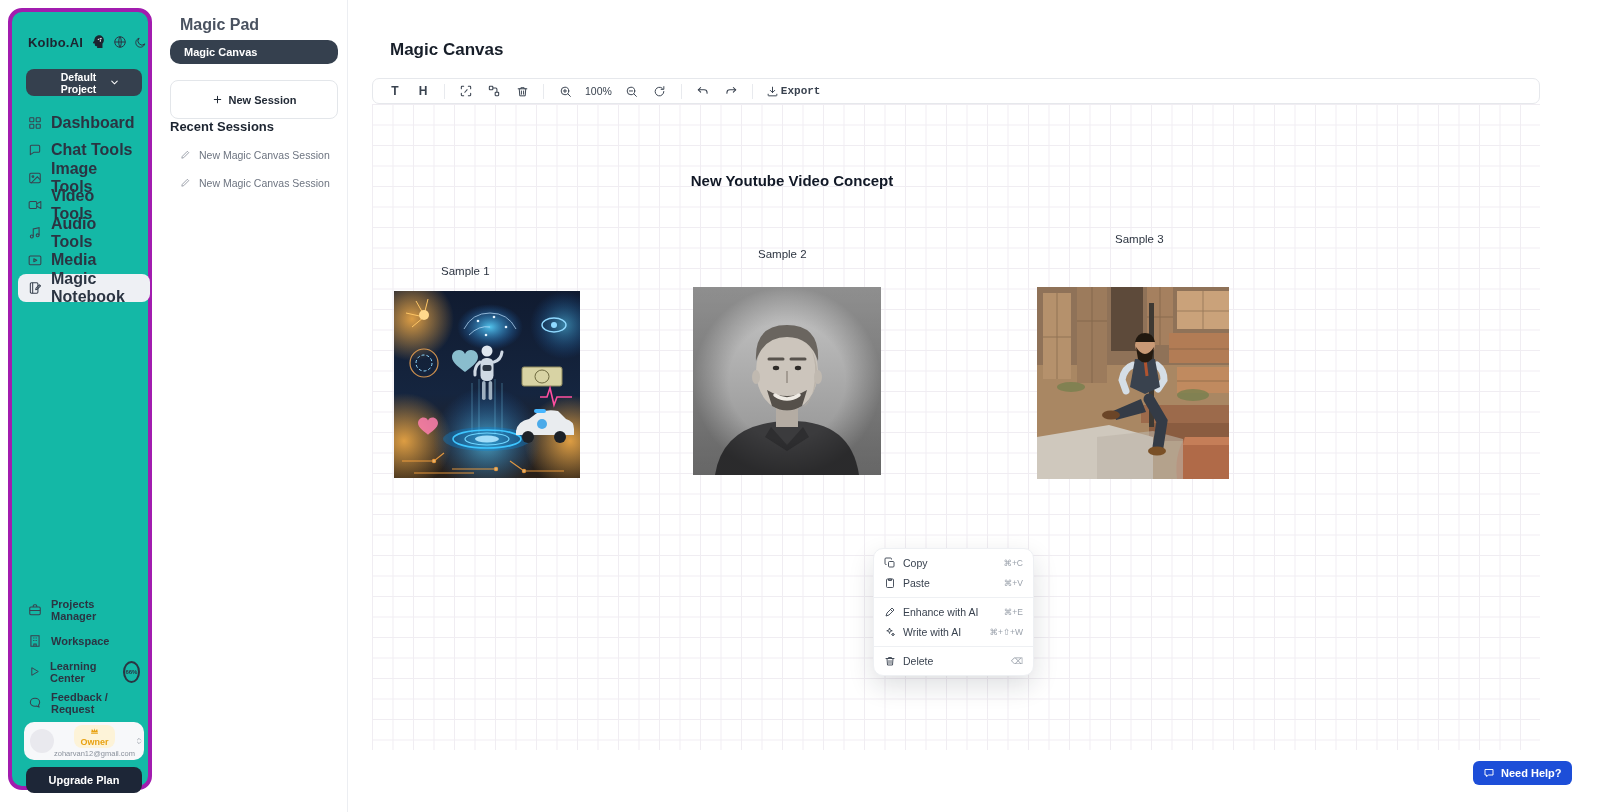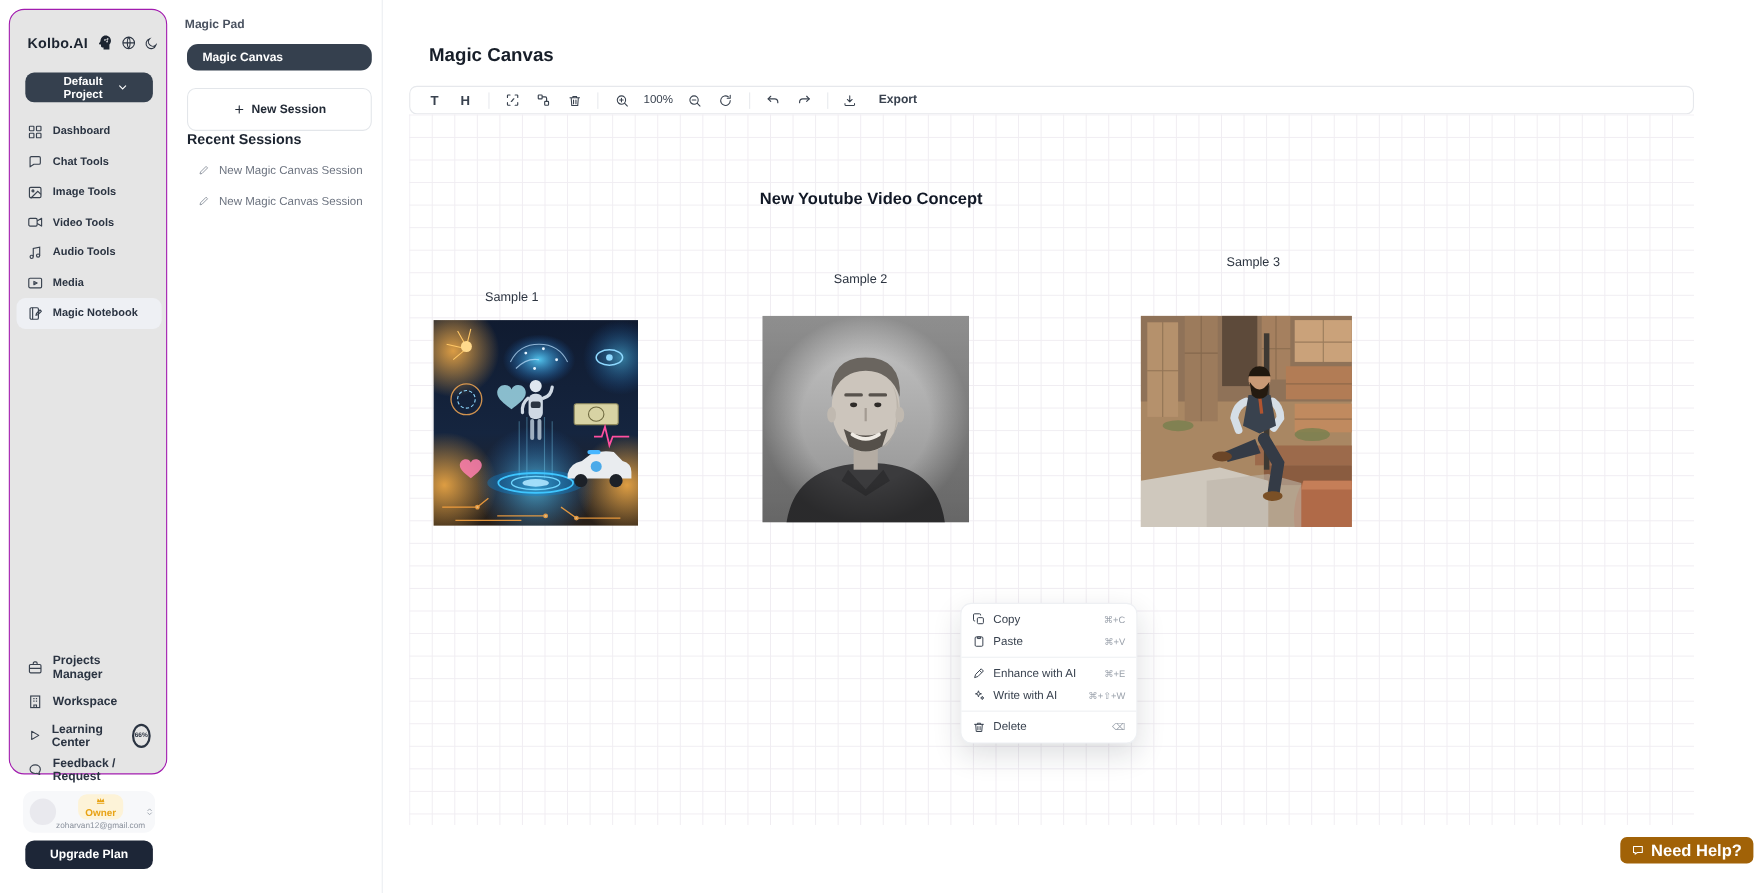--- a/index.html
+++ b/index.html
@@ -2,52 +2,52 @@
 <html><head>
 <meta charset="utf-8">
 <style>
   * { margin:0; padding:0; box-sizing:border-box; }
   html,body { width:1600px; height:812px; font-family:"Liberation Sans", sans-serif; background:#ffffff; }
   .page { position:relative; width:1600px; height:812px; overflow:hidden; background:#ffffff; }
   svg { display:block; }
   .ico { color:#39424f; display:inline-flex; align-items:center; justify-content:center; flex:0 0 auto; }
 
   
-  .sidebar { position:absolute; left:8px; top:8px; width:144px; height:696px;
-    background:#e5e5e5; border:1px solid #a21caf; border-radius:14px; }
+  .sidebar { position:absolute; left:8px; top:8px; width:144px; height:782px;
+    background:#14b8a6; border:4px solid #a21caf; border-radius:14px; }
   .logo-row { position:absolute; left:16px; top:22px; width:116px; display:flex; align-items:center; gap:7px; }
   .logo-text { font-size:13px; font-weight:800; color:#1c2430; letter-spacing:.2px; }
   .project-btn { position:absolute; left:14px; top:57px; width:116px; height:27px; border:none;
     background:#35404e; color:#fff; border-radius:8px; font-size:10.5px; font-weight:600;
     display:flex; align-items:center; justify-content:space-between; padding:0 22px; cursor:pointer;
     font-family:"Liberation Sans", sans-serif; }
   .nav { position:absolute; left:6px; top:97px; width:132px; display:flex; flex-direction:column; }
   .nav-item { height:27.5px; display:flex; align-items:center; gap:9px; padding:0 10px;
-    font-size:10px; font-weight:600; color:#2b3442; border-radius:8px; cursor:pointer; }
+    font-size:16px; font-weight:600; color:#2b3442; border-radius:8px; cursor:pointer; }
   .nav-item.active { background:#eef0f4; }
   .footer-nav { position:absolute; left:6px; top:582px; width:132px; display:flex; flex-direction:column; }
   .footer-item { height:31px; display:flex; align-items:center; gap:9px; padding:0 10px;
     font-size:11px; font-weight:600; color:#2b3442; cursor:pointer; }
   .ring { width:22px; height:22px; border:2px solid #2b3442; border-radius:50%; font-size:6px;
     font-weight:700; color:#2b3442; display:flex; align-items:center; justify-content:center; margin-left:2px; }
   .user-card { position:absolute; left:12px; top:710px; width:120px; height:38px; background:#f7f8fa;
     border-radius:10px; display:flex; align-items:center; padding:0 6px; cursor:pointer; }
   .avatar { width:24px; height:24px; border-radius:50%; background:#e9e9ee; flex:0 0 auto; }
   .user-meta { flex:1; display:flex; flex-direction:column; align-items:center; gap:1px; }
   .owner-badge { background:#fdf3d8; color:#e8a213; font-size:9px; font-weight:700; border-radius:8px;
     padding:1px 6px; display:flex; align-items:center; gap:2px;flex-direction:column; }
   .user-email { font-size:7.5px; color:#8a919c; }
   .upgrade-btn { position:absolute; left:14px; top:755px; width:116px; height:26px; background:#1d2637;
     color:#fff; border:none; border-radius:8px; font-size:11px; font-weight:700; cursor:pointer;
     font-family:"Liberation Sans", sans-serif; }
 
   
   .panel { position:absolute; left:156px; top:0; width:192px; height:812px; background:#fff;
     border-right:1px solid #eceef2; }
-  .panel-title { position:absolute; left:12px; top:16px; font-size:11px; font-weight:600; color:#4a5260; }
+  .panel-title { position:absolute; left:24px; top:16px; font-size:16px; font-weight:600; color:#4a5260; }
   .panel-active { position:absolute; left:14px; top:40px; width:168px; height:24px; background:#35404e;
     color:#fff; border:none; border-radius:10px; font-size:11px; font-weight:700; text-align:left;
     padding:0 14px; cursor:pointer; font-family:"Liberation Sans", sans-serif; }
   .new-session { position:absolute; left:14px; top:80px; width:168px; height:39px; background:#fff;
     border:1px solid #e3e6ea; border-radius:8px; font-size:11px; font-weight:600; color:#222a36;
     display:flex; align-items:center; justify-content:center; gap:6px; cursor:pointer;
     font-family:"Liberation Sans", sans-serif; }
   .recent-title { position:absolute; left:14px; top:119px; font-size:13px; font-weight:800; color:#1c2430; }
   .session-item { position:absolute; left:24px; width:160px; height:18px; display:flex; align-items:flex-start;
     gap:8px; font-size:10.5px; color:#6d7480; cursor:pointer; }
@@ -55,44 +55,44 @@
   
   .main-title { position:absolute; left:390px; top:40px; font-size:17px; font-weight:800; color:#171e29; }
   .toolbar { position:absolute; left:372px; top:78px; width:1168px; height:26px; background:#fff;
     border:1px solid #e6e8ec; border-radius:7px; display:flex; align-items:center; padding:0 10px; gap:4px; }
   .tool { width:24px; height:22px; display:flex; align-items:center; justify-content:center;
     background:none; border:none; color:#39424f; cursor:pointer; border-radius:5px;
     font-family:"Liberation Sans", sans-serif; }
   .tool-letter { font-size:12px; font-weight:600; color:#39424f; }
   .tb-sep { width:1px; height:15px; background:#e8eaee; margin:0 5px; }
   .zoom-label { font-size:10.5px; color:#39424f; padding:0 4px; }
-  .export-btn { display:flex; align-items:center; gap:20px; background:none; border:none; color:#39424f;
-    font-size:11px; font-weight:600; cursor:pointer; padding:0 4px; font-family:Liberation Sans, sans-serif;text-align:center; }
+  .export-btn { display:flex; align-items:center; gap:2px; background:none; border:none; color:#39424f;
+    font-size:11px; font-weight:600; cursor:pointer; padding:0 4px; font-family:Liberation Mono, monospace;text-align:center; }
 
   .canvas { position:absolute; left:372px; top:104px; width:1168px; height:646px; background:#fff;
     background-image:linear-gradient(#f0edf2 1px, transparent 1px),
                      linear-gradient(90deg, #f0edf2 1px, transparent 1px);
     background-size:20.5px 20.5px; }
   .canvas-heading { position:absolute; left:420px; top:68px; transform:translateX(-50%);
     font-size:15px; font-weight:800; color:#111826; white-space:nowrap; }
   .sample-label { position:absolute; font-size:11.5px; color:#2c3440; cursor:default; }
   .canvas-img { position:absolute; cursor:pointer; }
 
   
   .ctx-menu { position:absolute; left:873px; top:548px; width:161px; background:#fff;
     border:1px solid #eef0f3; border-radius:10px; box-shadow:0 10px 26px rgba(20,28,45,.14);
     padding:4px 0; }
   .ctx-item { height:20px; display:flex; align-items:center; gap:7px; padding:0 10px;
     font-size:10.5px; color:#39424f; cursor:pointer; }
   .ctx-item .ctx-label { flex:1; }
   .ctx-shortcut { font-size:8.5px; color:#9aa1ab; }
   .ctx-sep { height:1px; background:#eef0f3; margin:4px 0; }
 
-  .help-btn { position:absolute; left:1473px; top:761px; height:24px; background:#a16207; color:#fff;
-    border:none; border-radius:6px; font-size:15px; font-weight:700; display:flex; align-items:center;
+  .help-btn { position:absolute; left:1473px; top:761px; height:24px; background:#1d4ed8; color:#fff;
+    border:none; border-radius:6px; font-size:11px; font-weight:700; display:flex; align-items:center;
     gap:6px; padding:0 10px; cursor:pointer; font-family:"Liberation Sans", sans-serif; }
 </style>
 </head>
 <body>
 
 <div class="page">
 
   <aside class="sidebar">
     <div class="logo-row">
       <span class="logo-text">Kolbo.AI</span>

